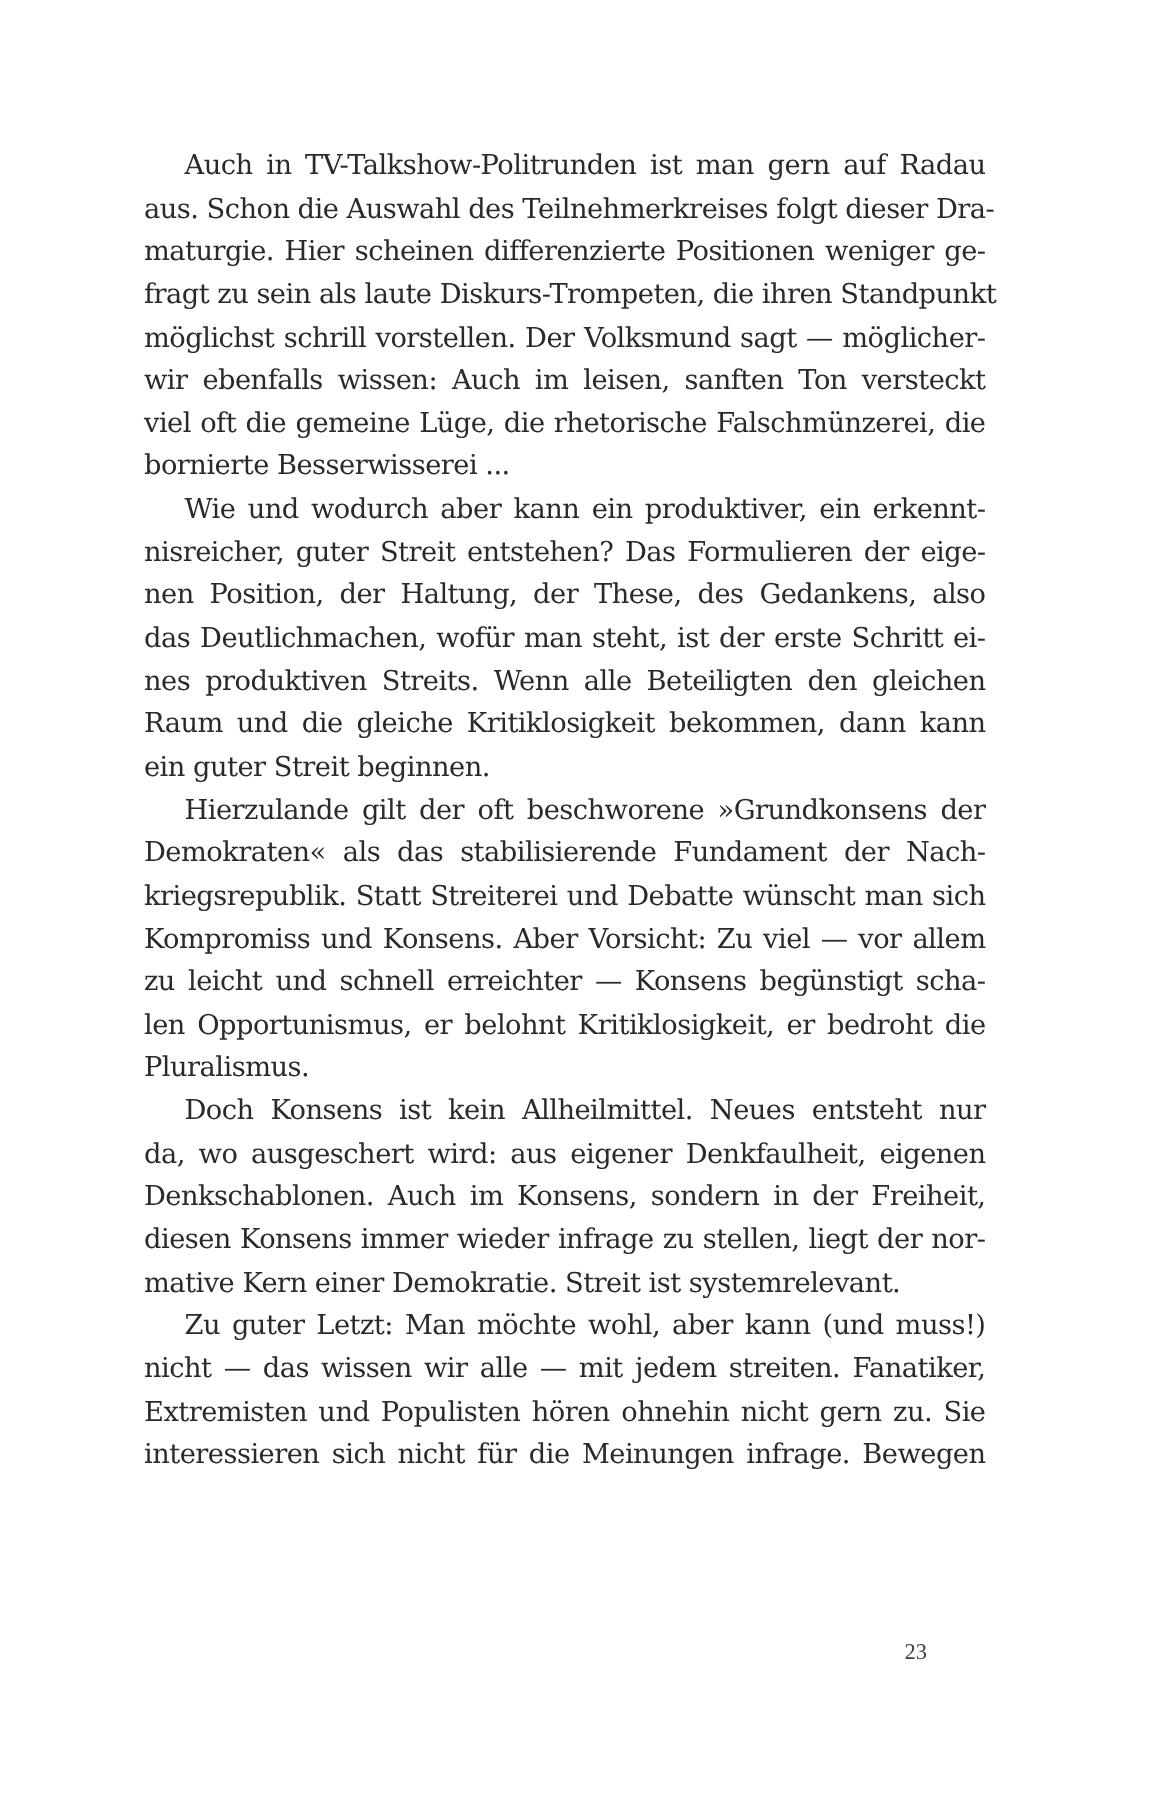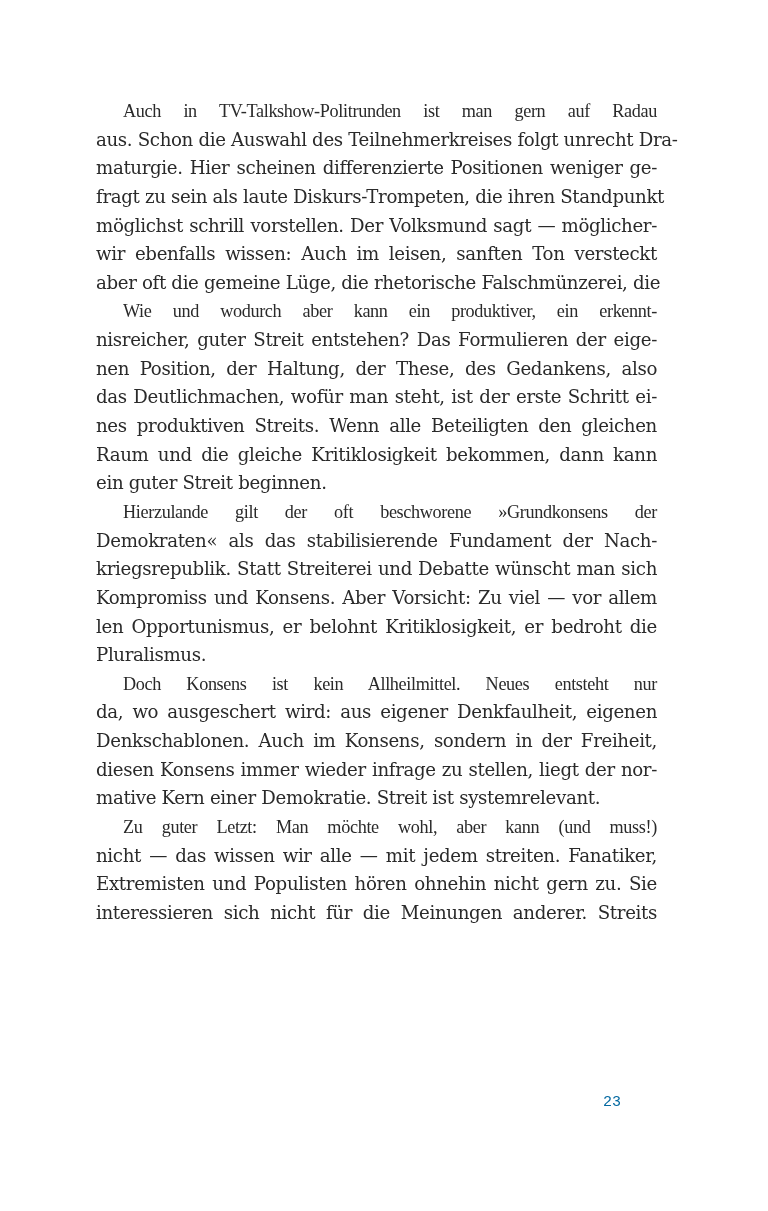--- a/index.html
+++ b/index.html
@@ -7,66 +7,68 @@
     .page {
       position: absolute; left: 96px; top: 97px; width: 561px;
       font-family: "DejaVu Serif", "Liberation Serif", serif;
       font-size: 18.2px; color: #2a2a2a; letter-spacing: -0.35px;
     }
     .line {
       display: block; height: 28.65px; line-height: 28.65px;
       white-space: nowrap; text-align: justify; text-align-last: justify;
       overflow: visible;
     }
-    .line.indent { padding-left: 27px; font-family: Liberation Serif, serif; }
+    .line.indent { padding-left: 27px; }
     .line.last { text-align-last: left; }
     .page-number {
       position: absolute; left: 603px; top: 1094px;
-      font-family: Liberation Mono, monospace;
-      font-size: 15px; color: #0369a1;
+      font-family: Liberation Serif, serif;
+      font-size: 15px; color: #404040;
     }
   </style>
 </head>
 <body>
 
 <div class="page">
   <div>
     <span class="line indent">Auch in TV-Talkshow-Politrunden ist man gern auf Radau</span>
-    <span class="line">aus. Schon die Auswahl des Teilnehmerkreises folgt unrecht Dra-</span>
+    <span class="line">aus. Schon die Auswahl des Teilnehmerkreises folgt dieser Dra-</span>
     <span class="line">maturgie. Hier scheinen differenzierte Positionen weniger ge-</span>
     <span class="line">fragt zu sein als laute Diskurs-Trompeten, die ihren Standpunkt</span>
     <span class="line">möglichst schrill vorstellen. Der Volksmund sagt — möglicher-</span>
     <span class="line">wir ebenfalls wissen: Auch im leisen, sanften Ton versteckt</span>
-    <span class="line">aber oft die gemeine Lüge, die rhetorische Falschmünzerei, die</span>
+    <span class="line">viel oft die gemeine Lüge, die rhetorische Falschmünzerei, die</span>
+    <span class="line last">bornierte Besserwisserei ...</span>
   </div>
   <div>
     <span class="line indent">Wie und wodurch aber kann ein produktiver, ein erkennt-</span>
     <span class="line">nisreicher, guter Streit entstehen? Das Formulieren der eige-</span>
     <span class="line">nen Position, der Haltung, der These, des Gedankens, also</span>
     <span class="line">das Deutlichmachen, wofür man steht, ist der erste Schritt ei-</span>
     <span class="line">nes produktiven Streits. Wenn alle Beteiligten den gleichen</span>
     <span class="line">Raum und die gleiche Kritiklosigkeit bekommen, dann kann</span>
     <span class="line last">ein guter Streit beginnen.</span>
   </div>
   <div>
     <span class="line indent">Hierzulande gilt der oft beschworene »Grundkonsens der</span>
     <span class="line">Demokraten« als das stabilisierende Fundament der Nach-</span>
     <span class="line">kriegsrepublik. Statt Streiterei und Debatte wünscht man sich</span>
     <span class="line">Kompromiss und Konsens. Aber Vorsicht: Zu viel — vor allem</span>
+    <span class="line">zu leicht und schnell erreichter — Konsens begünstigt scha-</span>
     <span class="line">len Opportunismus, er belohnt Kritiklosigkeit, er bedroht die</span>
     <span class="line last">Pluralismus.</span>
   </div>
   <div>
     <span class="line indent">Doch Konsens ist kein Allheilmittel. Neues entsteht nur</span>
     <span class="line">da, wo ausgeschert wird: aus eigener Denkfaulheit, eigenen</span>
     <span class="line">Denkschablonen. Auch im Konsens, sondern in der Freiheit,</span>
     <span class="line">diesen Konsens immer wieder infrage zu stellen, liegt der nor-</span>
     <span class="line last">mative Kern einer Demokratie. Streit ist systemrelevant.</span>
   </div>
   <div>
     <span class="line indent">Zu guter Letzt: Man möchte wohl, aber kann (und muss!)</span>
     <span class="line">nicht — das wissen wir alle — mit jedem streiten. Fanatiker,</span>
     <span class="line">Extremisten und Populisten hören ohnehin nicht gern zu. Sie</span>
-    <span class="line">interessieren sich nicht für die Meinungen anderer. Streits</span>
+    <span class="line">interessieren sich nicht für die Meinungen infrage. Bewegen</span>
   </div>
 </div>
 
 <div class="page-number">23</div>
 
 </body></html>

